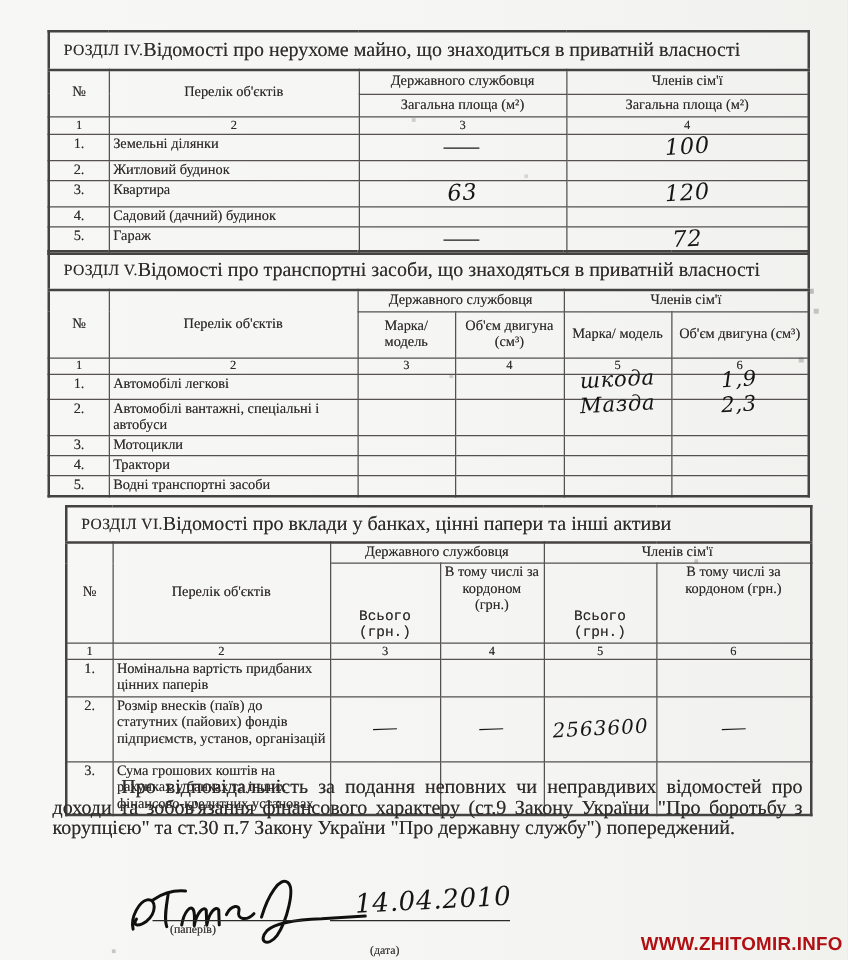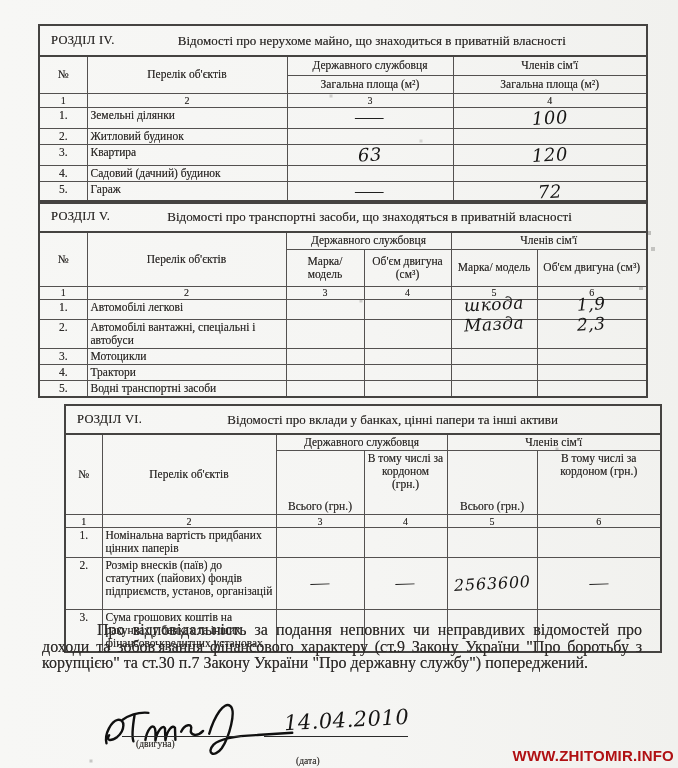--- a/index.html
+++ b/index.html
@@ -20,28 +20,28 @@
   table.doc td{
     border:1px solid #545150;
     font-size:11.5px;line-height:13px;
     padding:1px 3px;color:#2e2b29;
     text-shadow:0 0 .5px rgba(46,43,41,.6);
     overflow:visible;
   }
   tr.title-row td{border-bottom:2px solid #454341;}
   .title-flex{display:flex;align-items:center;}
   .sec-label{margin-left:8px;font-size:12.5px;white-space:nowrap;letter-spacing:.3px;}
-  .sec-title{flex:1;text-align:center;font-size:13px;padding-right:14px;}
+  .sec-title{flex:1;font-size:16px;padding-right:14px;}
   td.hdr{text-align:center;vertical-align:middle;}
   tr.nums td{text-align:center;font-size:10px;line-height:11px;padding:0;}
   td.c-num{text-align:center;vertical-align:top;padding-top:2px;}
   td.c-label{vertical-align:top;padding:2px 4px 1px 6px;}
   td.c-val{text-align:center;vertical-align:middle;position:relative;}
   td.va-t{vertical-align:top;padding-top:3px;}
-  td.va-b{vertical-align:bottom;padding-bottom:3px;}
+  td.va-b{vertical-align:bottom;padding-bottom:3px;font-family:Liberation Mono, monospace;}
 
   .hw{
     font-family:"DejaVu Serif", serif;font-style:italic;
     color:#161514;display:inline-block;line-height:1;
     transform:rotate(-3deg);letter-spacing:.5px;
     text-shadow:none;
   }
   .hw-num{font-size:18px;}
   .hw-make{font-size:17px;position:relative;top:-5px;}
   .hw-vol{font-size:17px;position:relative;top:-5px;}
@@ -215,21 +215,21 @@
       <td class="c-num">5.</td>
       <td class="c-label">Водні транспортні засоби</td>
       <td class="c-val"></td>
       <td class="c-val"></td>
       <td class="c-val"></td>
       <td class="c-val"></td>
     </tr>
     </tbody>
   </table>
 
-  <table class="doc" style="left:64px;top:404px;width:598px;">
+  <table class="doc" style="left:52px;top:404px;width:598px;">
     <colgroup>
         <col style="width:37px">
         <col style="width:174px">
         <col style="width:88px">
         <col style="width:83px">
         <col style="width:90px">
         <col>
       </colgroup>
     <tbody>
     <tr class="title-row" style="height:29px;">
@@ -293,19 +293,19 @@
     <g fill="none" stroke="#101010" stroke-width="2.4" stroke-linecap="round" stroke-linejoin="round" transform="rotate(-2 105 30)">
       <path d="M10,42 C8,32 16,20 22,19 C30,18 29,30 21,36 C15,40 9,40 13,34"></path>
       <path d="M27,19 C35,14 45,12 53,13"></path>
       <path d="M39,15 C37,25 35,35 37,41"></path>
       <path d="M49,40 C51,30 57,23 59,29 C60,33 59,37 59,41 C61,31 67,25 69,29 L69,41 C71,31 77,25 79,29 L79,41"></path>
       <path d="M85,33 C89,25 97,25 95,31 C93,37 101,39 107,33"></path>
       <path d="M113,36 C119,18 129,4 135,9 C141,14 133,40 125,51 C117,61 109,55 117,47 C125,40 147,39 161,39 L196,38"></path>
     </g>
   </svg>
   <div class="sig-underline"></div>
-  <div class="sig-label scan-text">(двигуна)</div>
+  <div class="sig-label scan-text">(паперів)</div>
   <span class="hw date-hw">14.04.2010</span>
   <div class="date-underline"></div>
   <div class="date-label scan-text">(дата)</div>
 
   <div class="watermark">WWW.ZHITOMIR.INFO</div>
 </div>
 
 </body></html>

